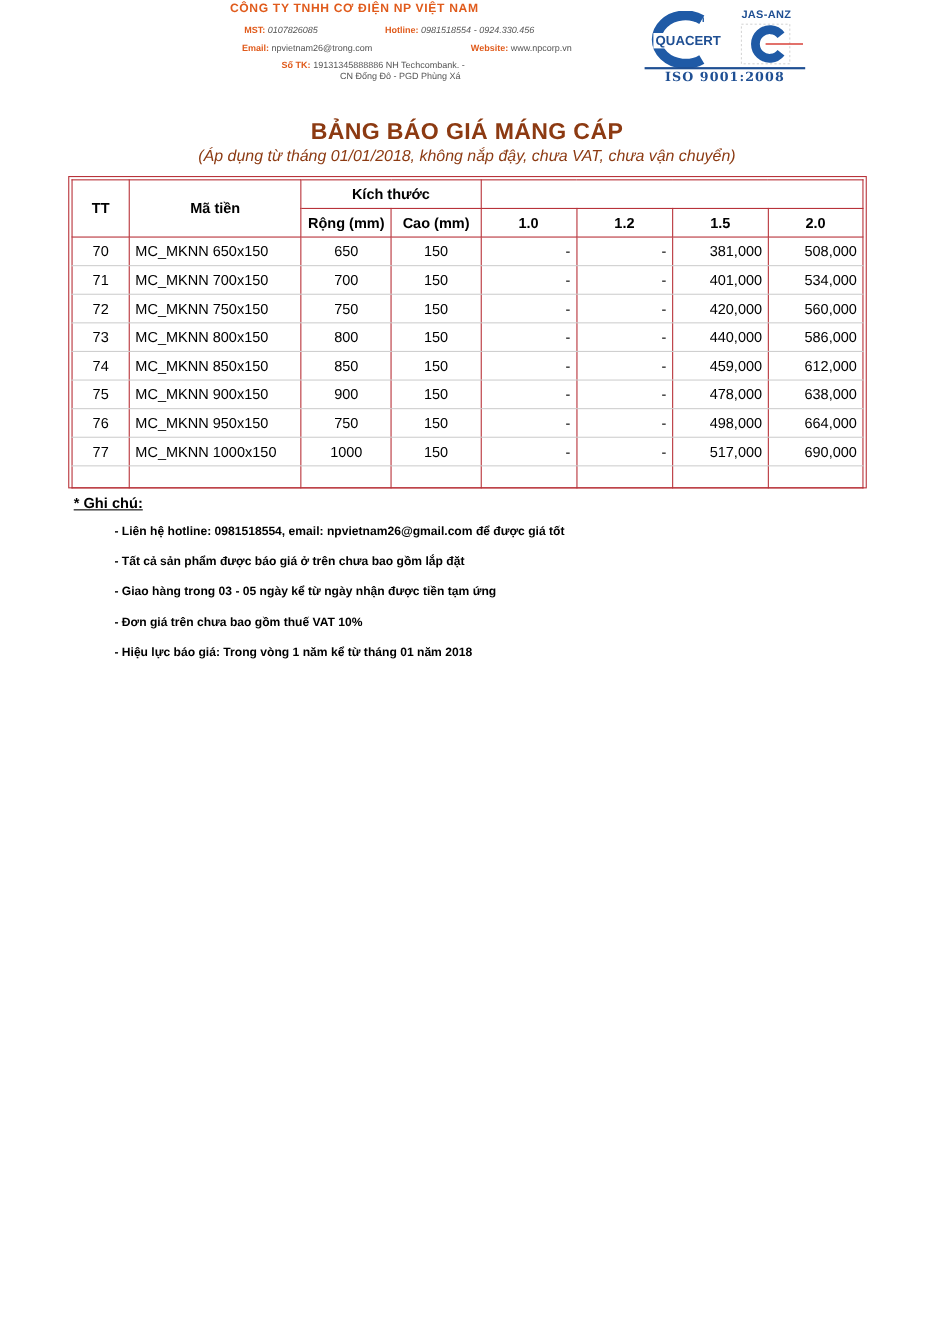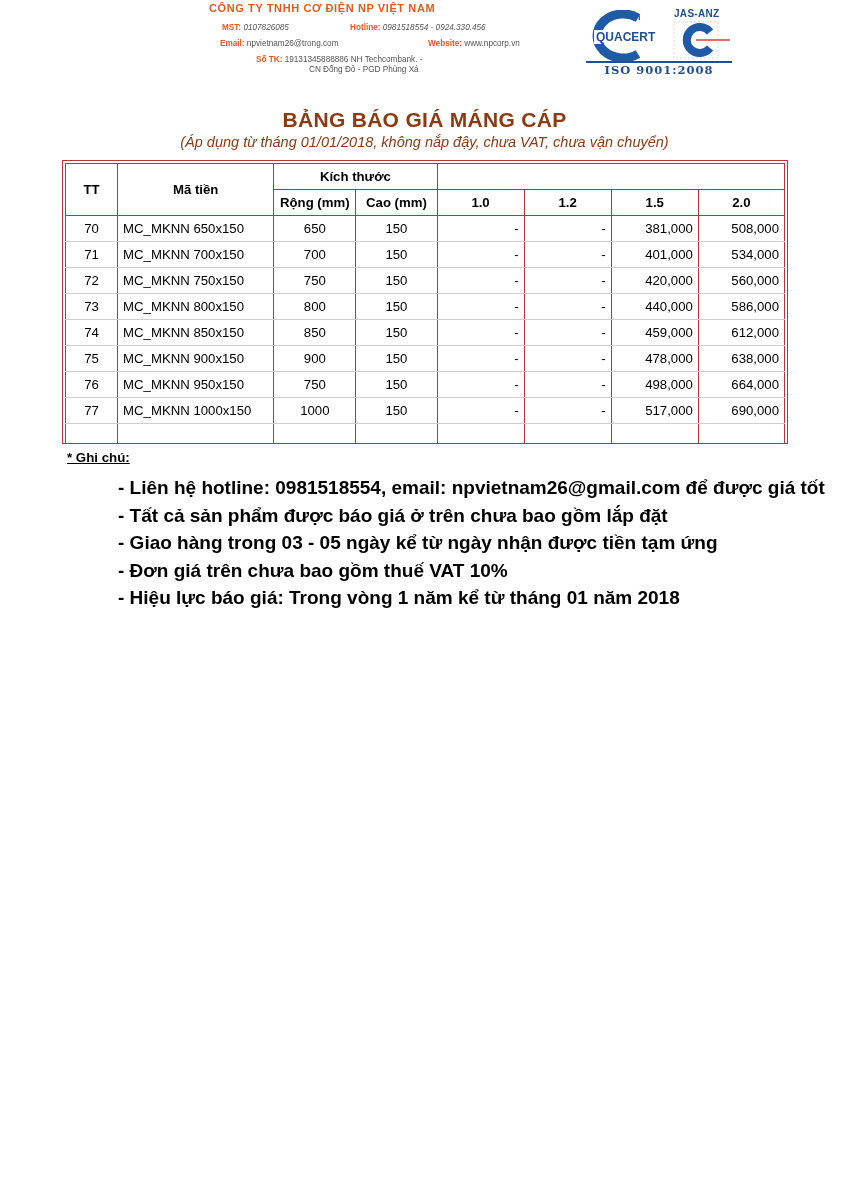--- a/index.html
+++ b/index.html
@@ -86,22 +86,22 @@
     td.l { text-align: left; padding-left: 2px; }
     td.r { text-align: right; padding-right: 4px; }
     td.dash { text-align: right; padding-right: 20px; }
 
     
     .notes-title {
       position: absolute; left: 67px; top: 450px;
       font-size: 13.3px; font-weight: bold; text-decoration: underline;
     }
     .note {
-      position: absolute; left: 118px;
-      font-size: 19px; font-weight: bold; white-space: nowrap;
+      position: absolute; left: 104px;
+      font-size: 11px; font-weight: bold; white-space: nowrap;
     }
   </style>
 </head>
 <body>
 
 <div class="page">
 
   <div class="letterhead">
 
     <div class="company-block">

